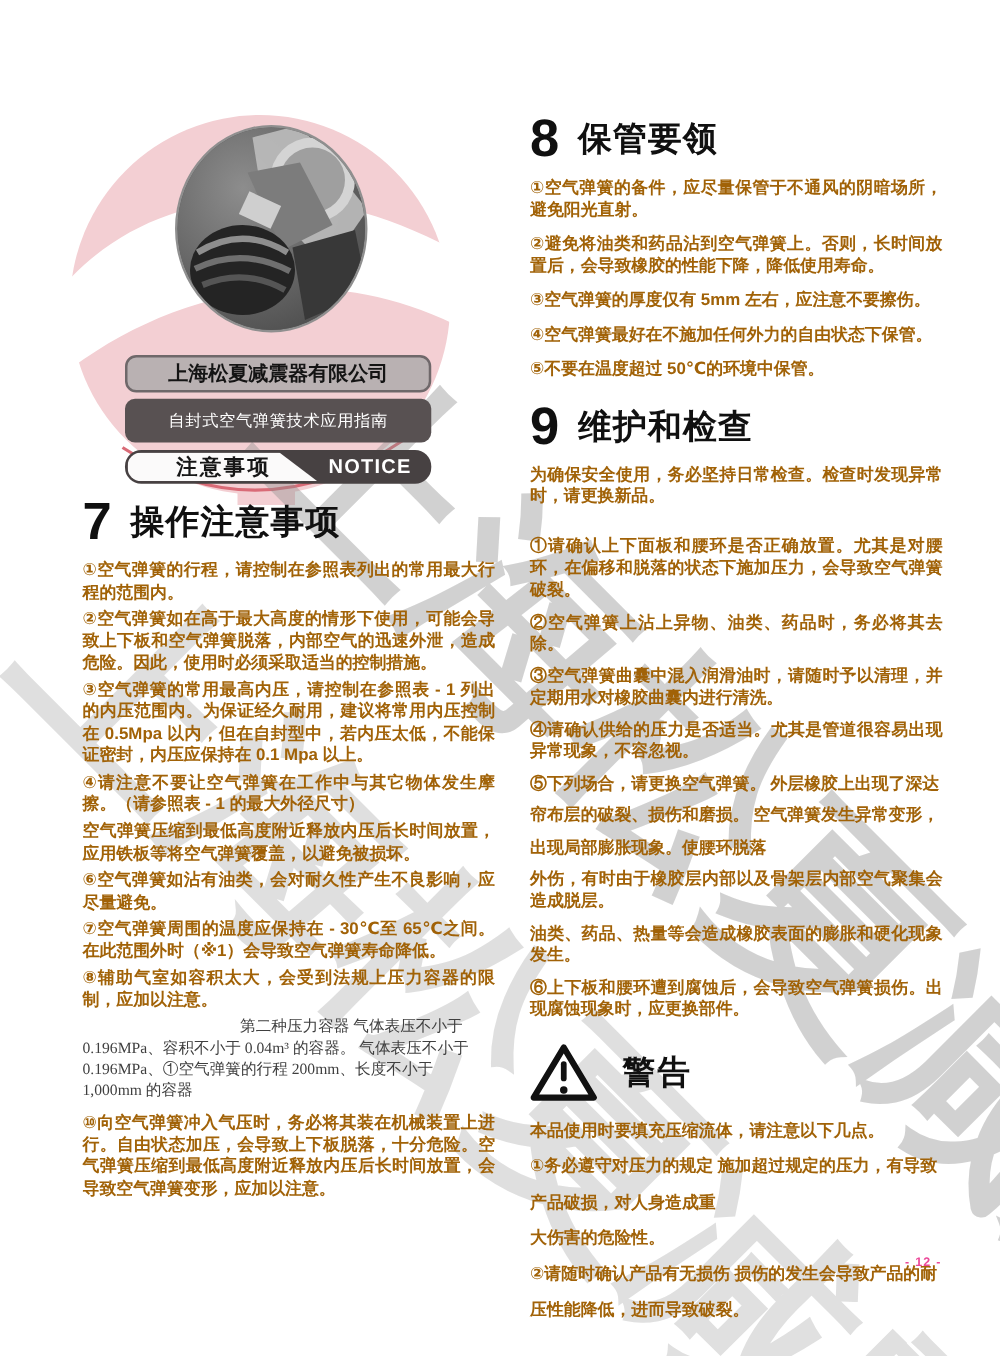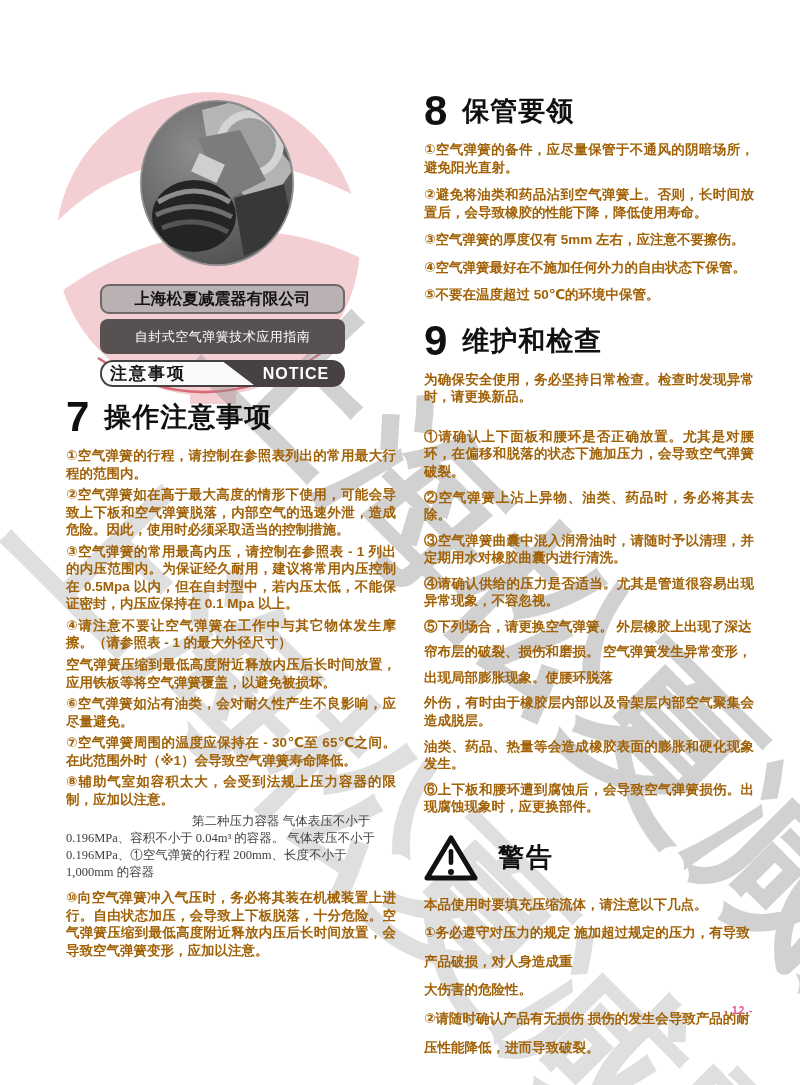--- a/index.html
+++ b/index.html
@@ -33,21 +33,21 @@
     font-size:13px;color:#ffffff;letter-spacing:.5px;
   }
   .bar3{
     margin-top:6px;height:27px;background:#474142;border-radius:13px;
     position:relative;overflow:hidden;
   }
   .bar3-left{
     position:absolute;left:2px;top:2px;bottom:2px;width:62%;background:#fbfafa;
     border-radius:11px 0 0 11px;
     clip-path:polygon(0 0,80% 0,100% 100%,0 100%);
-    display:flex;align-items:center;padding-left:8px;box-sizing:border-box;
+    display:flex;align-items:center;padding-left:39px;box-sizing:border-box;
     font-size:17px;font-weight:bold;color:#161616;letter-spacing:2px;
   }
   .bar3-right{
     position:absolute;right:0;top:0;bottom:0;width:40%;
     display:flex;align-items:center;justify-content:center;
     font-size:16px;font-weight:bold;color:#ffffff;letter-spacing:1px;
   }
   
   .col{position:absolute;z-index:2;}
   #col-left{left:66px;top:396px;width:330px;}

